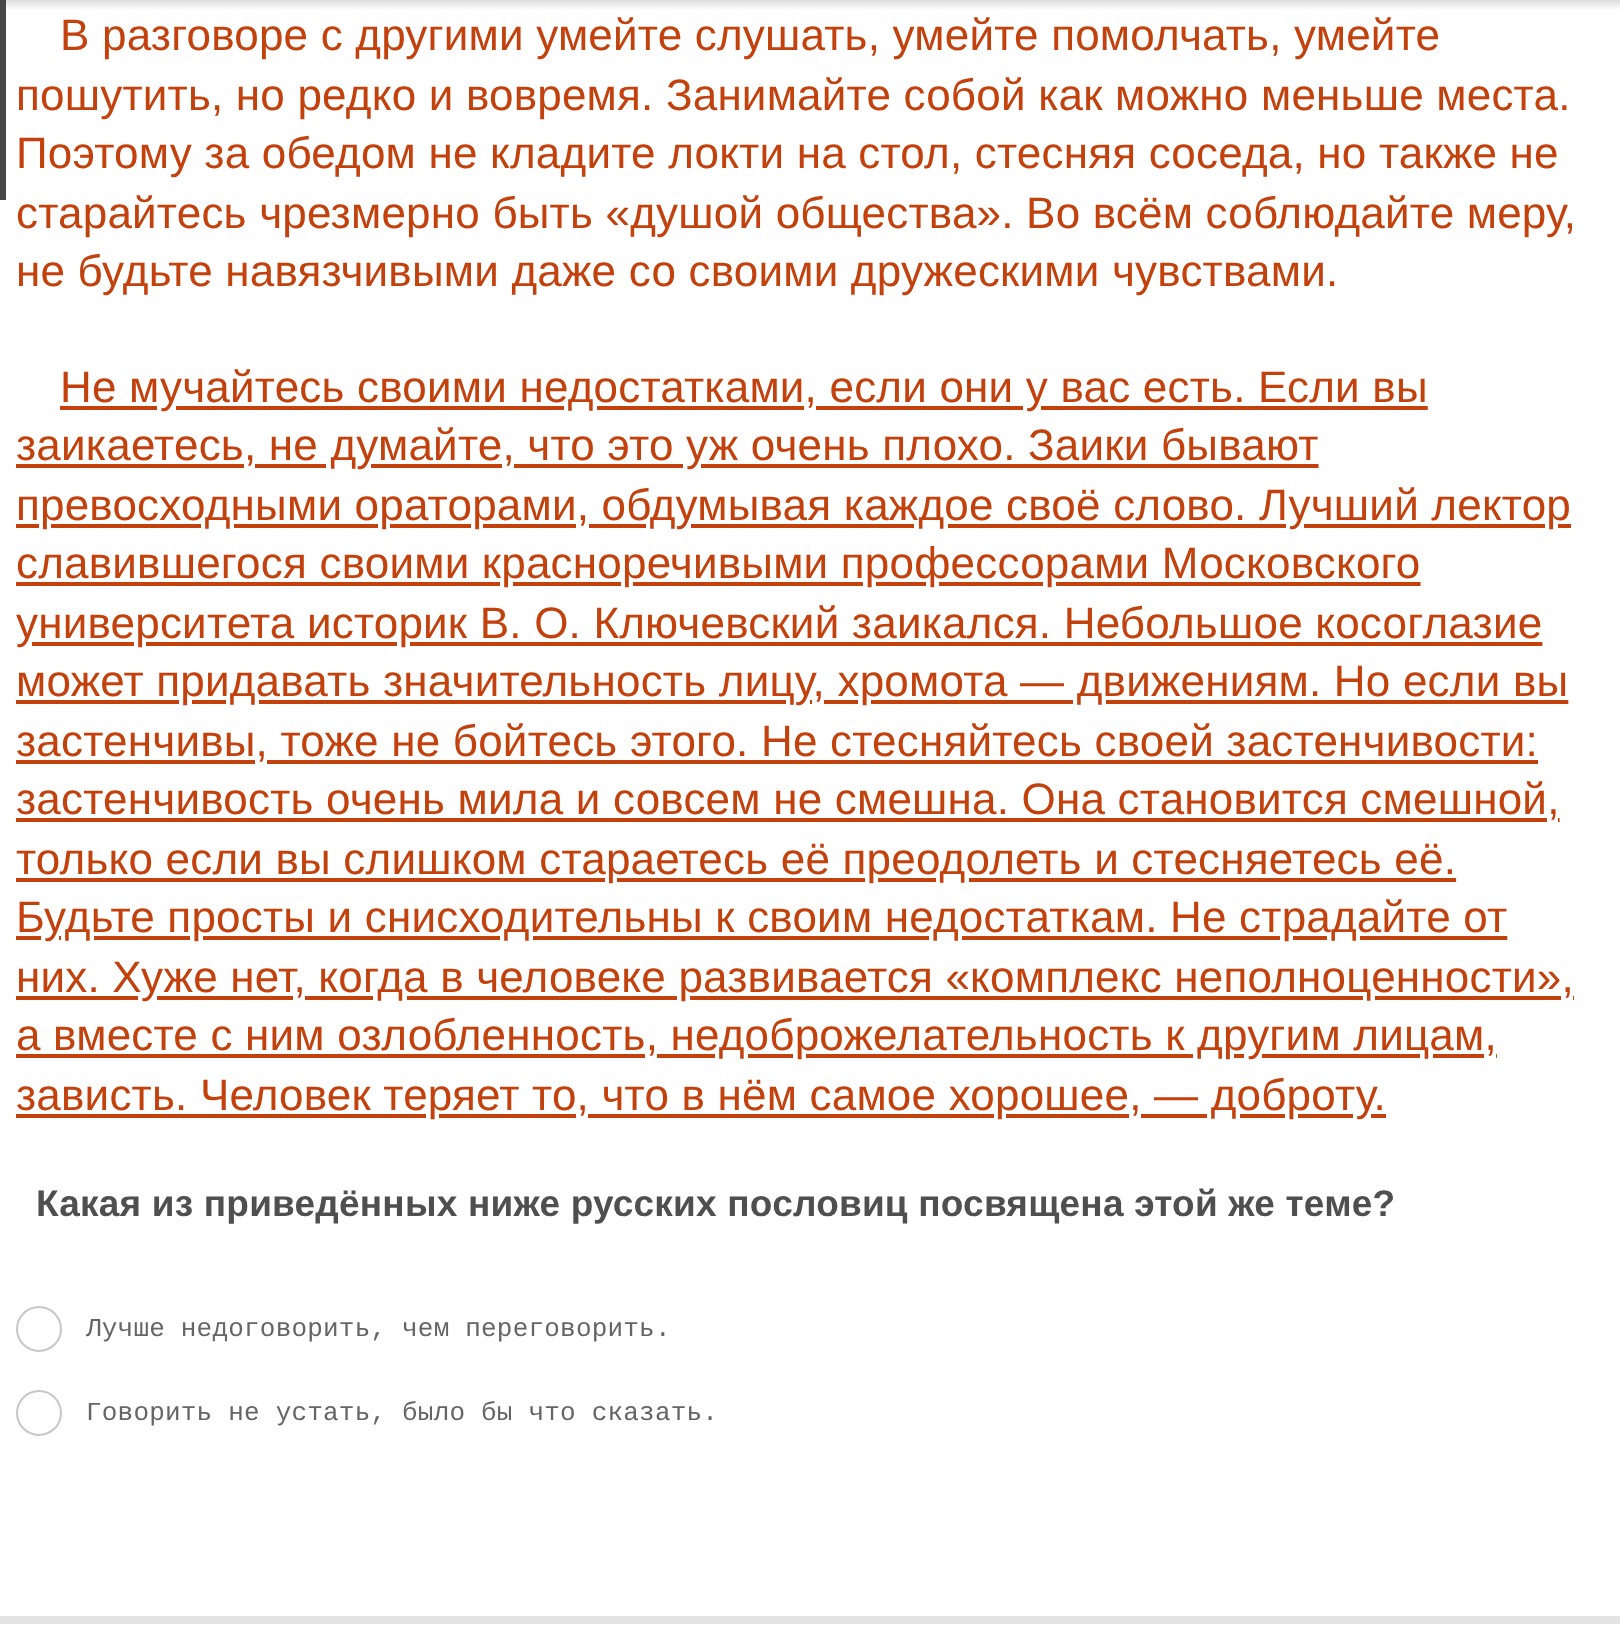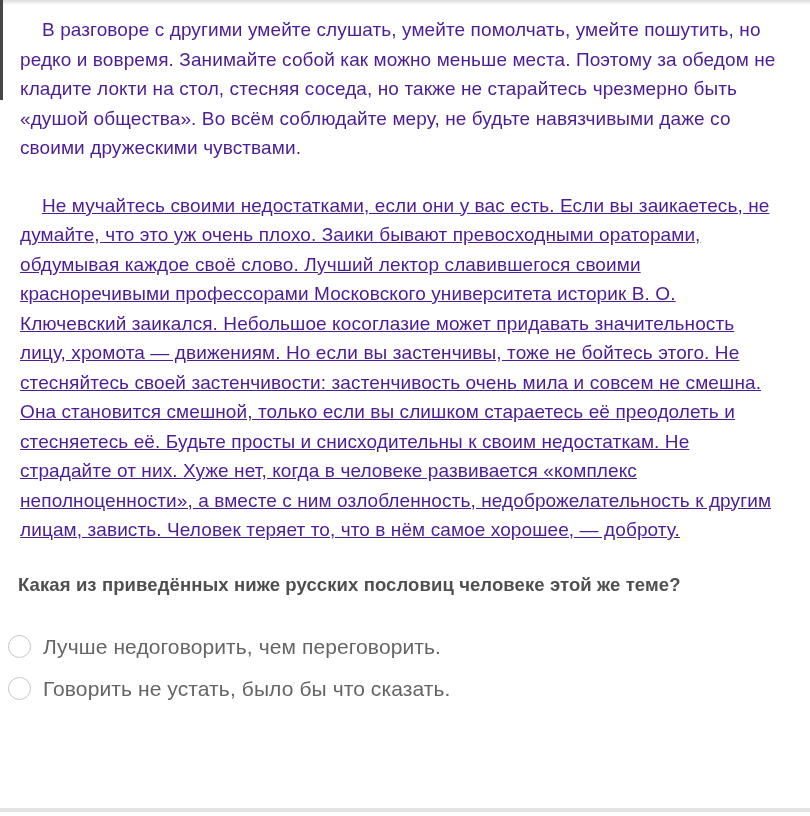--- a/index.html
+++ b/index.html
@@ -26,24 +26,24 @@
     left: 0; top: 0;
     width: 3px;
     height: 100px;
     background: #474747;
     z-index: 5;
   }
   .content {
     padding: 3px 14px 0 8px;
   }
   .body-p {
-    margin: 12px;
-    font-size: 19px;
+    margin: 0;
+    font-size: 22px;
     line-height: 29.5px;
-    color: #4c1d95;
+    color: #c2410c;
     text-indent: 22px;
     letter-spacing: 0.1px;
   }
   .body-p.second { margin-top: 28px; text-decoration: underline; }
   .question {
     margin: 0;
     font-weight: bold;
     font-size: 18.5px;
     line-height: 28px;
     color: #4f4f4f;
@@ -66,23 +66,24 @@
     box-sizing: border-box;
     width: 23px;
     height: 23px;
     border: 1px solid #c7c7c7;
     border-radius: 50%;
     background: #ffffff;
     flex: 0 0 auto;
   }
   .option-label {
     margin-left: 12px;
-    font-size: 21px;
+    font-size: 13px;
     color: #656565;
     letter-spacing: 0.1px;
+    font-family: Liberation Mono, monospace;
   }
   .bottom-divider {
     position: absolute;
     left: 0; right: 0;
     top: 808px;
     height: 4px;
     background: #e3e3e3;
   }
 </style>
 </head>
@@ -91,21 +92,21 @@
 <div class="top-shade"></div>
 <div class="scroll-thumb"></div>
 
 <div class="content">
 
   <p class="body-p first">В разговоре с другими умейте слушать, умейте помолчать, умейте пошутить, но редко и вовремя. Занимайте собой как можно меньше места. Поэтому за обедом не кладите локти на стол, стесняя соседа, но также не старайтесь чрезмерно быть «душой общества». Во всём соблюдайте меру, не будьте навязчивыми даже со своими дружескими чувствами.</p>
 
   <p class="body-p second">Не мучайтесь своими недостатками, если они у вас есть. Если вы заикаетесь, не думайте, что это уж очень плохо. Заики бывают превосходными ораторами, обдумывая каждое своё слово. Лучший лектор славившегося своими красноречивыми профессорами Московского университета историк В. О. Ключевский заикался. Небольшое косоглазие может придавать значительность лицу, хромота — движениям. Но если вы застенчивы, тоже не бойтесь этого. Не стесняйтесь своей застенчивости: застенчивость очень мила и совсем не смешна. Она становится смешной, только если вы слишком стараетесь её преодолеть и стесняетесь её. Будьте просты и снисходительны к своим недостаткам. Не страдайте от них. Хуже нет, когда в человеке развивается «комплекс неполноценности», а вместе с ним озлобленность, недоброжелательность к другим лицам, зависть. Человек теряет то, что в нём самое хорошее, — доброту.</p>
 
 
-  <p class="question second">Какая из приведённых ниже русских пословиц человеке этой же теме?</p>
+  <p class="question second">Какая из приведённых ниже русских пословиц посвящена этой же теме?</p>
 
   <div class="options">
 
     <div class="option">
       <span class="radio"></span>
       <span class="option-label">Лучше недоговорить, чем переговорить.</span>
     </div>
 
 
     <div class="option">

